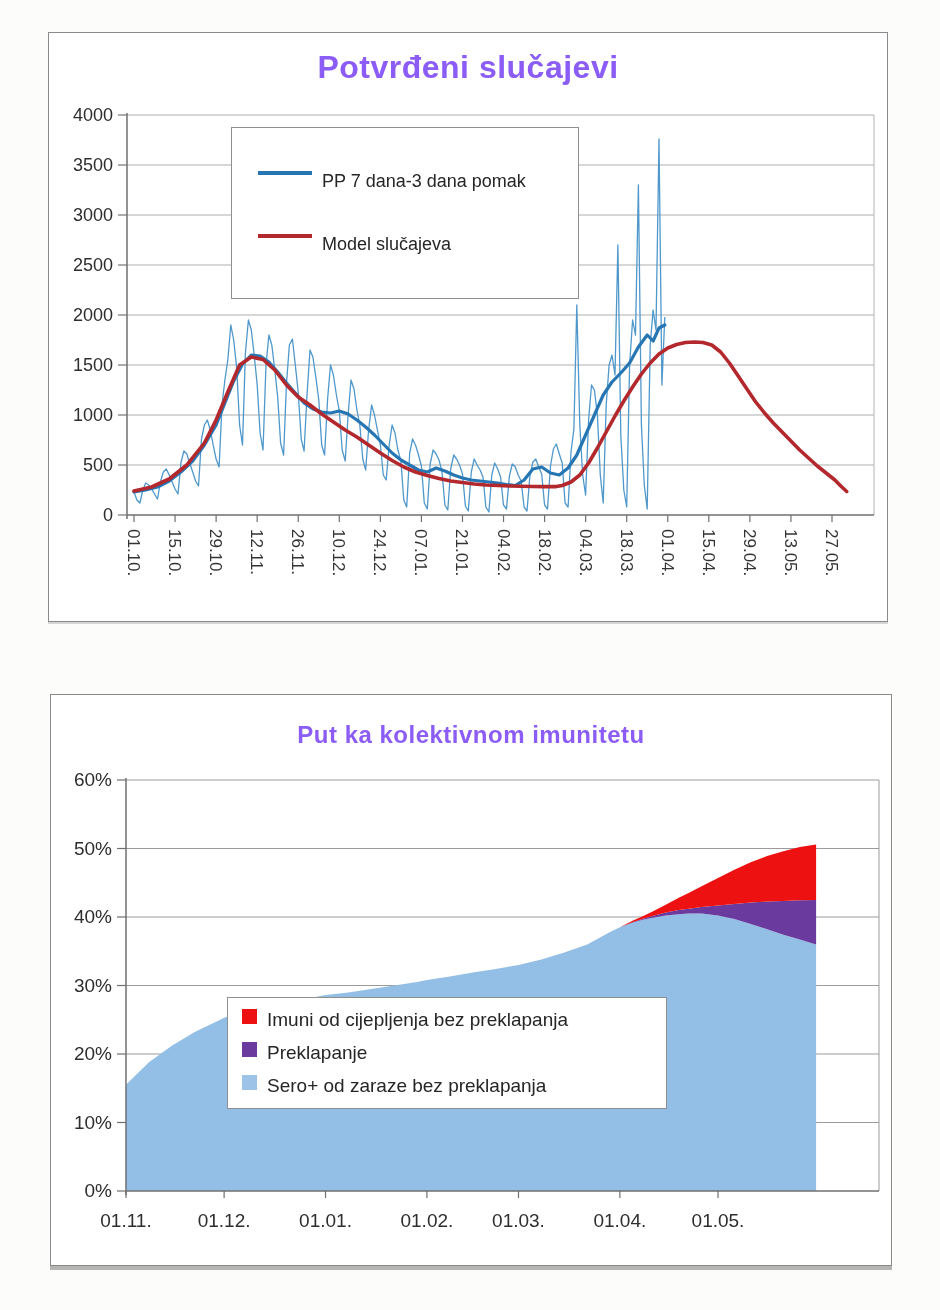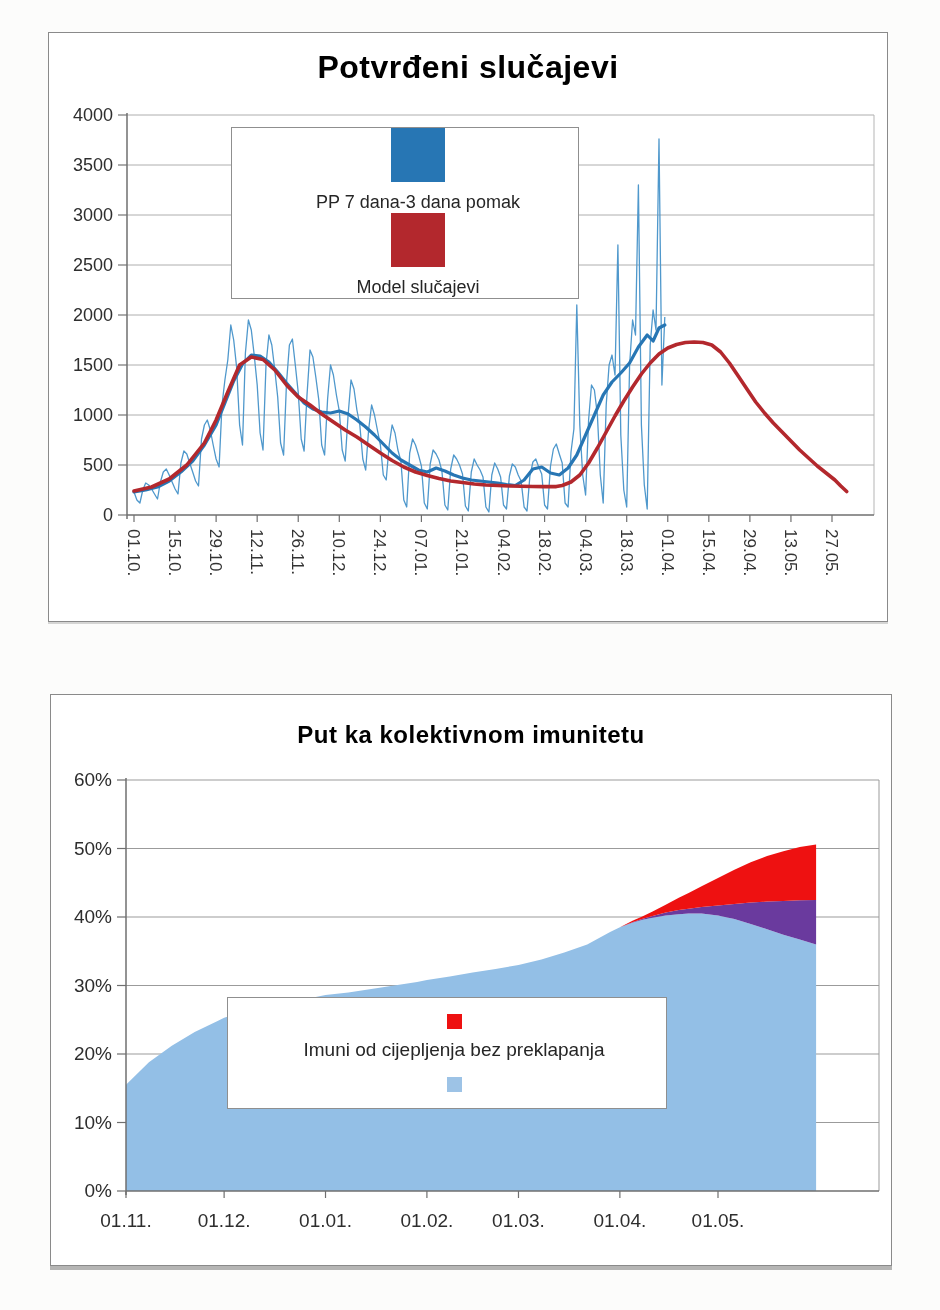--- a/index.html
+++ b/index.html
@@ -1,28 +1,28 @@
 <!DOCTYPE html>
 <html><head>
 <meta charset="utf-8">
 <style>
   html,body{margin:0;padding:0;background:#fcfcfb;}
   .page{position:relative;width:940px;height:1310px;font-family:"Liberation Sans",sans-serif;background:#fcfcfb;overflow:hidden;}
   .card{position:absolute;background:#ffffff;border:1px solid #8a8a8a;}
   .card-top{left:48px;top:32px;width:838px;height:588px;box-shadow:0 2px 0 rgba(140,140,140,.35);}
   .card-bottom{left:50px;top:694px;width:840px;height:570px;box-shadow:0 4px 0 rgba(110,110,110,.5);}
-  .chart-title{position:absolute;left:0;right:0;text-align:center;font-weight:700;color:#000000;letter-spacing:.5px;}
+  .chart-title{position:absolute;left:0;right:0;text-align:center;font-weight:700;color:#8b5cf6;letter-spacing:.5px;}
   .card-top .chart-title{top:16px;font-size:32px;}
   .card-bottom .chart-title{top:26px;font-size:24px;}
   svg.plot{position:absolute;left:0;top:0;}
   svg text{font-family:"Liberation Sans",sans-serif;}
   .legend{position:absolute;background:#ffffff;border:1.5px solid #8f8f8f;display:flex;flex-direction:column;justify-content:space-evenly;z-index:5;}
   .legend-top{left:182px;top:94px;width:348px;height:172px;padding-left:26px;box-sizing:border-box;}
   .legend-bottom{left:176px;top:302px;width:440px;height:112px;padding-left:14px;box-sizing:border-box;}
-  .legend-item{display:flex;align-items:center;gap:10px;color:#262626;flex-direction:column;}
+  .legend-item{display:flex;gap:10px;color:#262626;}
   .legend-top .legend-item{font-size:18px;}
   .legend-bottom .legend-item{font-size:19px;}
   .sw-line{width:54px;flex:0 0 54px;}
   .sw-line-thick{height:4px;}
   .sw-line-thin{height:2px;}
   .sw-square{width:15px;height:15px;flex:0 0 15px;}
 </style>
 </head>
 <body>
 
@@ -100,21 +100,21 @@
         <polyline points="85.0,458.0 102.6,454.0 120.2,446.0 137.8,432.0 155.4,410.0 167.1,387.0 178.8,359.0 190.6,332.0 202.3,324.0 214.0,326.5 225.8,337.0 237.5,352.0 249.2,364.0 261.0,372.0 272.7,381.0 284.4,389.0 296.2,397.0 307.9,404.0 319.6,412.0 331.4,420.0 343.1,427.5 354.8,434.0 366.5,439.0 378.3,442.5 390.0,445.5 401.7,448.0 413.5,449.5 425.2,451.0 436.9,452.0 448.7,452.5 460.4,453.0 472.1,453.3 483.9,453.5 495.6,453.6 507.3,453.6 513.2,452.5 522.0,449.0 530.8,442.0 539.6,430.0 548.4,415.0 557.2,399.0 566.0,383.0 574.8,368.0 583.6,354.0 592.4,341.0 601.2,330.0 610.0,321.0 618.8,315.0 627.6,311.5 636.4,309.5 645.2,309.0 654.0,309.5 662.8,312.0 671.6,319.0 680.4,330.0 689.2,343.0 697.9,356.0 706.7,369.0 715.5,380.0 724.3,390.0 733.1,399.0 741.9,408.0 750.7,417.0 759.5,425.0 768.3,433.0 777.1,440.0 785.9,447.0 791.8,453.0 797.7,458.5" fill="none" stroke="#b3282d" stroke-width="3.6" stroke-linecap="round" stroke-linejoin="round"></polyline>
       </svg>
     <div class="chart-title">Potvrđeni slučajevi</div>
     <div class="legend legend-top">
       <div class="legend-item">
         <span class="sw-line sw-line-thick" style="background: rgb(39, 118, 180);"></span>
         <span>PP 7 dana-3 dana pomak</span>
       </div>
       <div class="legend-item">
         <span class="sw-line sw-line-thick" style="background: rgb(179, 40, 45);"></span>
-        <span>Model slučajevi</span>
+        <span>Model slučajeva</span>
       </div>
     </div>
   </div>
 
   <div class="card card-bottom">
     <svg id="svg1" class="plot" width="840" height="570">
         <line x1="75" y1="427.5" x2="828" y2="427.5" stroke="#9b9b9b" stroke-width="1"></line>
         <line x1="75" y1="359" x2="828" y2="359" stroke="#9b9b9b" stroke-width="1"></line>
         <line x1="75" y1="290.5" x2="828" y2="290.5" stroke="#9b9b9b" stroke-width="1"></line>
         <line x1="75" y1="222" x2="828" y2="222" stroke="#9b9b9b" stroke-width="1"></line>
@@ -155,18 +155,23 @@
         <line x1="667" y1="496" x2="667" y2="503" stroke="#6f6f6f" stroke-width="1.2"></line>
         <text x="667" y="532" text-anchor="middle" font-size="19" fill="#2e2e2e">01.05.</text>
       </svg>
     <div class="chart-title">Put ka kolektivnom imunitetu</div>
     <div class="legend legend-bottom">
       <div class="legend-item">
         <span class="sw-square" style="background: rgb(238, 17, 17);"></span>
         <span>Imuni od cijepljenja bez preklapanja</span>
       </div>
       <div class="legend-item">
+        <span class="sw-square" style="background: rgb(106, 58, 158);"></span>
+        <span>Preklapanje</span>
+      </div>
+      <div class="legend-item">
         <span class="sw-square" style="background: rgb(157, 195, 230);"></span>
+        <span>Sero+ od zaraze bez preklapanja</span>
       </div>
     </div>
   </div>
 
 </div>
 
 </body></html>

